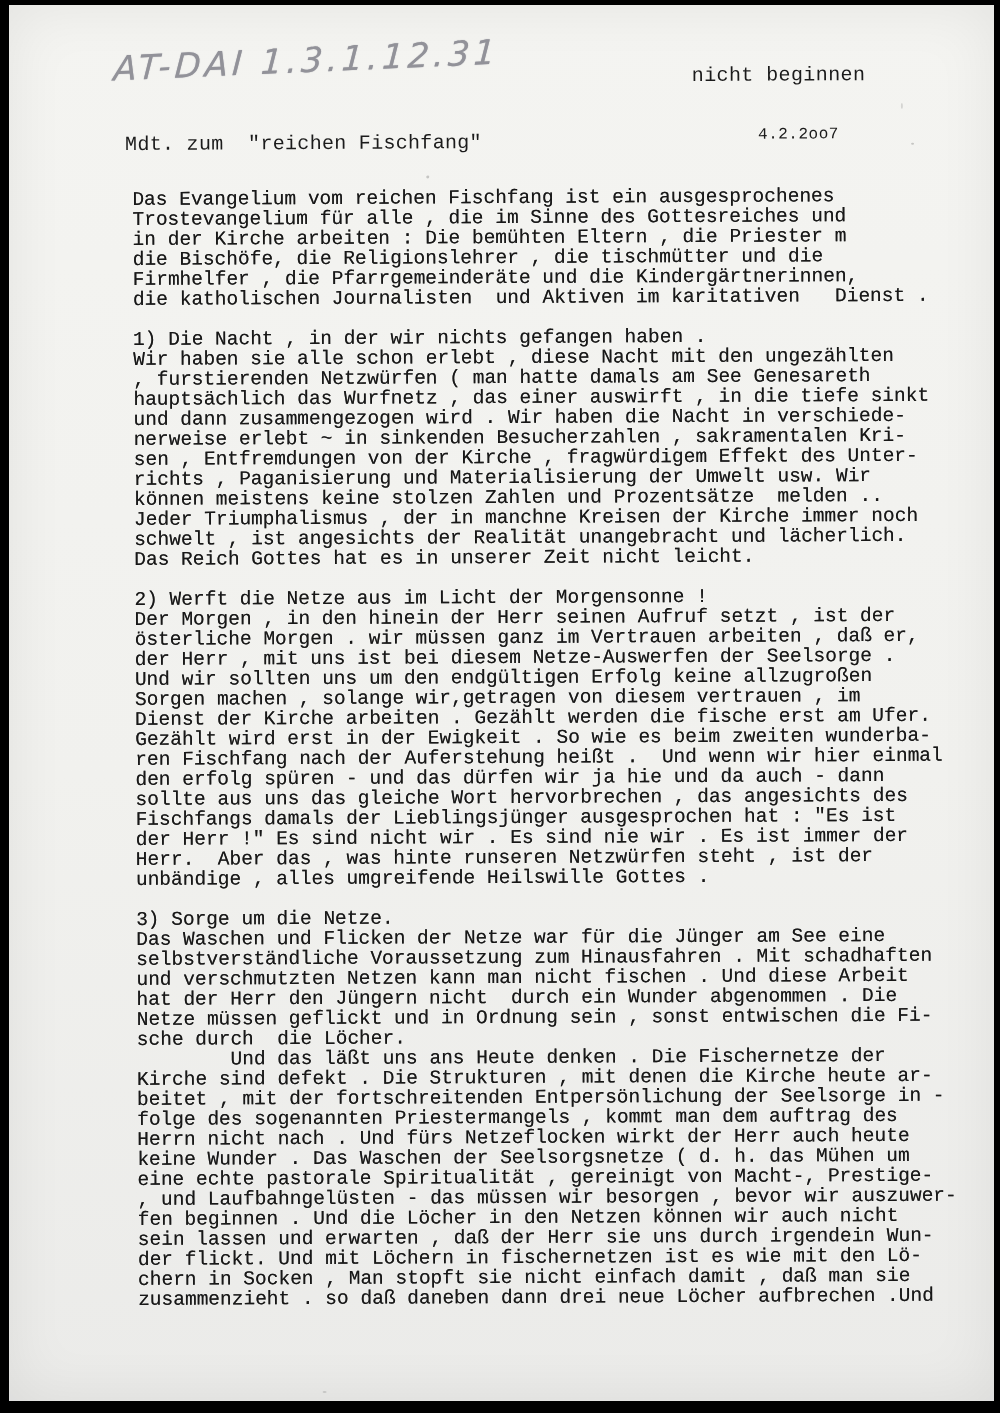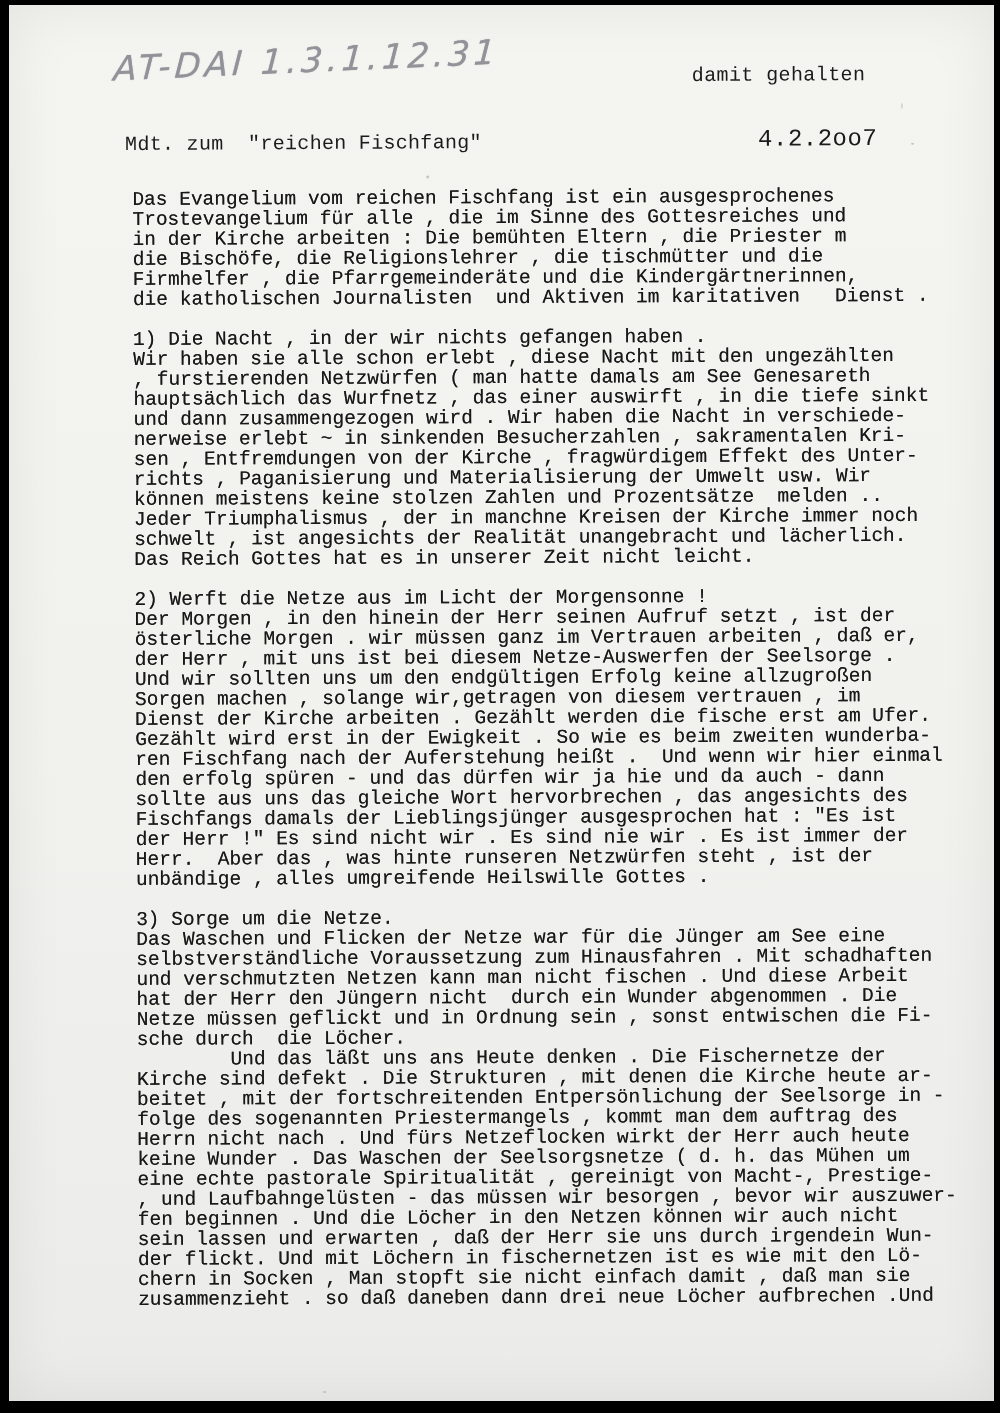--- a/index.html
+++ b/index.html
@@ -60,21 +60,21 @@
     left: 119px;
     top: 126px;
     font-size: 20px;
     letter-spacing: 0.3px;
     white-space: pre;
   }
   .doc-date {
     position: absolute;
     left: 752px;
     top: 122px;
-    font-size: 24px;
+    font-size: 16px;
     letter-spacing: 0.5px;
     white-space: nowrap;
   }
   .body-text {
     position: absolute;
     left: 0;
     top: 183px;
     width: 100%;
   }
   pre.para {
@@ -102,21 +102,21 @@
 </style>
 </head>
 <body>
 
 <div class="scan-frame">
   <div class="page">
     <div class="content">
 
       <div class="handwritten">AT-DAI 1.3.1.12.31</div>
 
-      <div class="status-note">damit gehalten</div>
+      <div class="status-note">nicht beginnen</div>
 
       <div class="doc-title">Mdt. zum  "reichen Fischfang"</div>
 
       <div class="doc-date">4.2.2oo7</div>
 
       <div class="body-text">
         <pre class="para">Das Evangelium vom reichen Fischfang ist ein ausgesprochenes
 Trostevangelium für alle , die im Sinne des Gottesreiches und
 in der Kirche arbeiten : Die bemühten Eltern , die Priester m
 die Bischöfe, die Religionslehrer , die tischmütter und die

